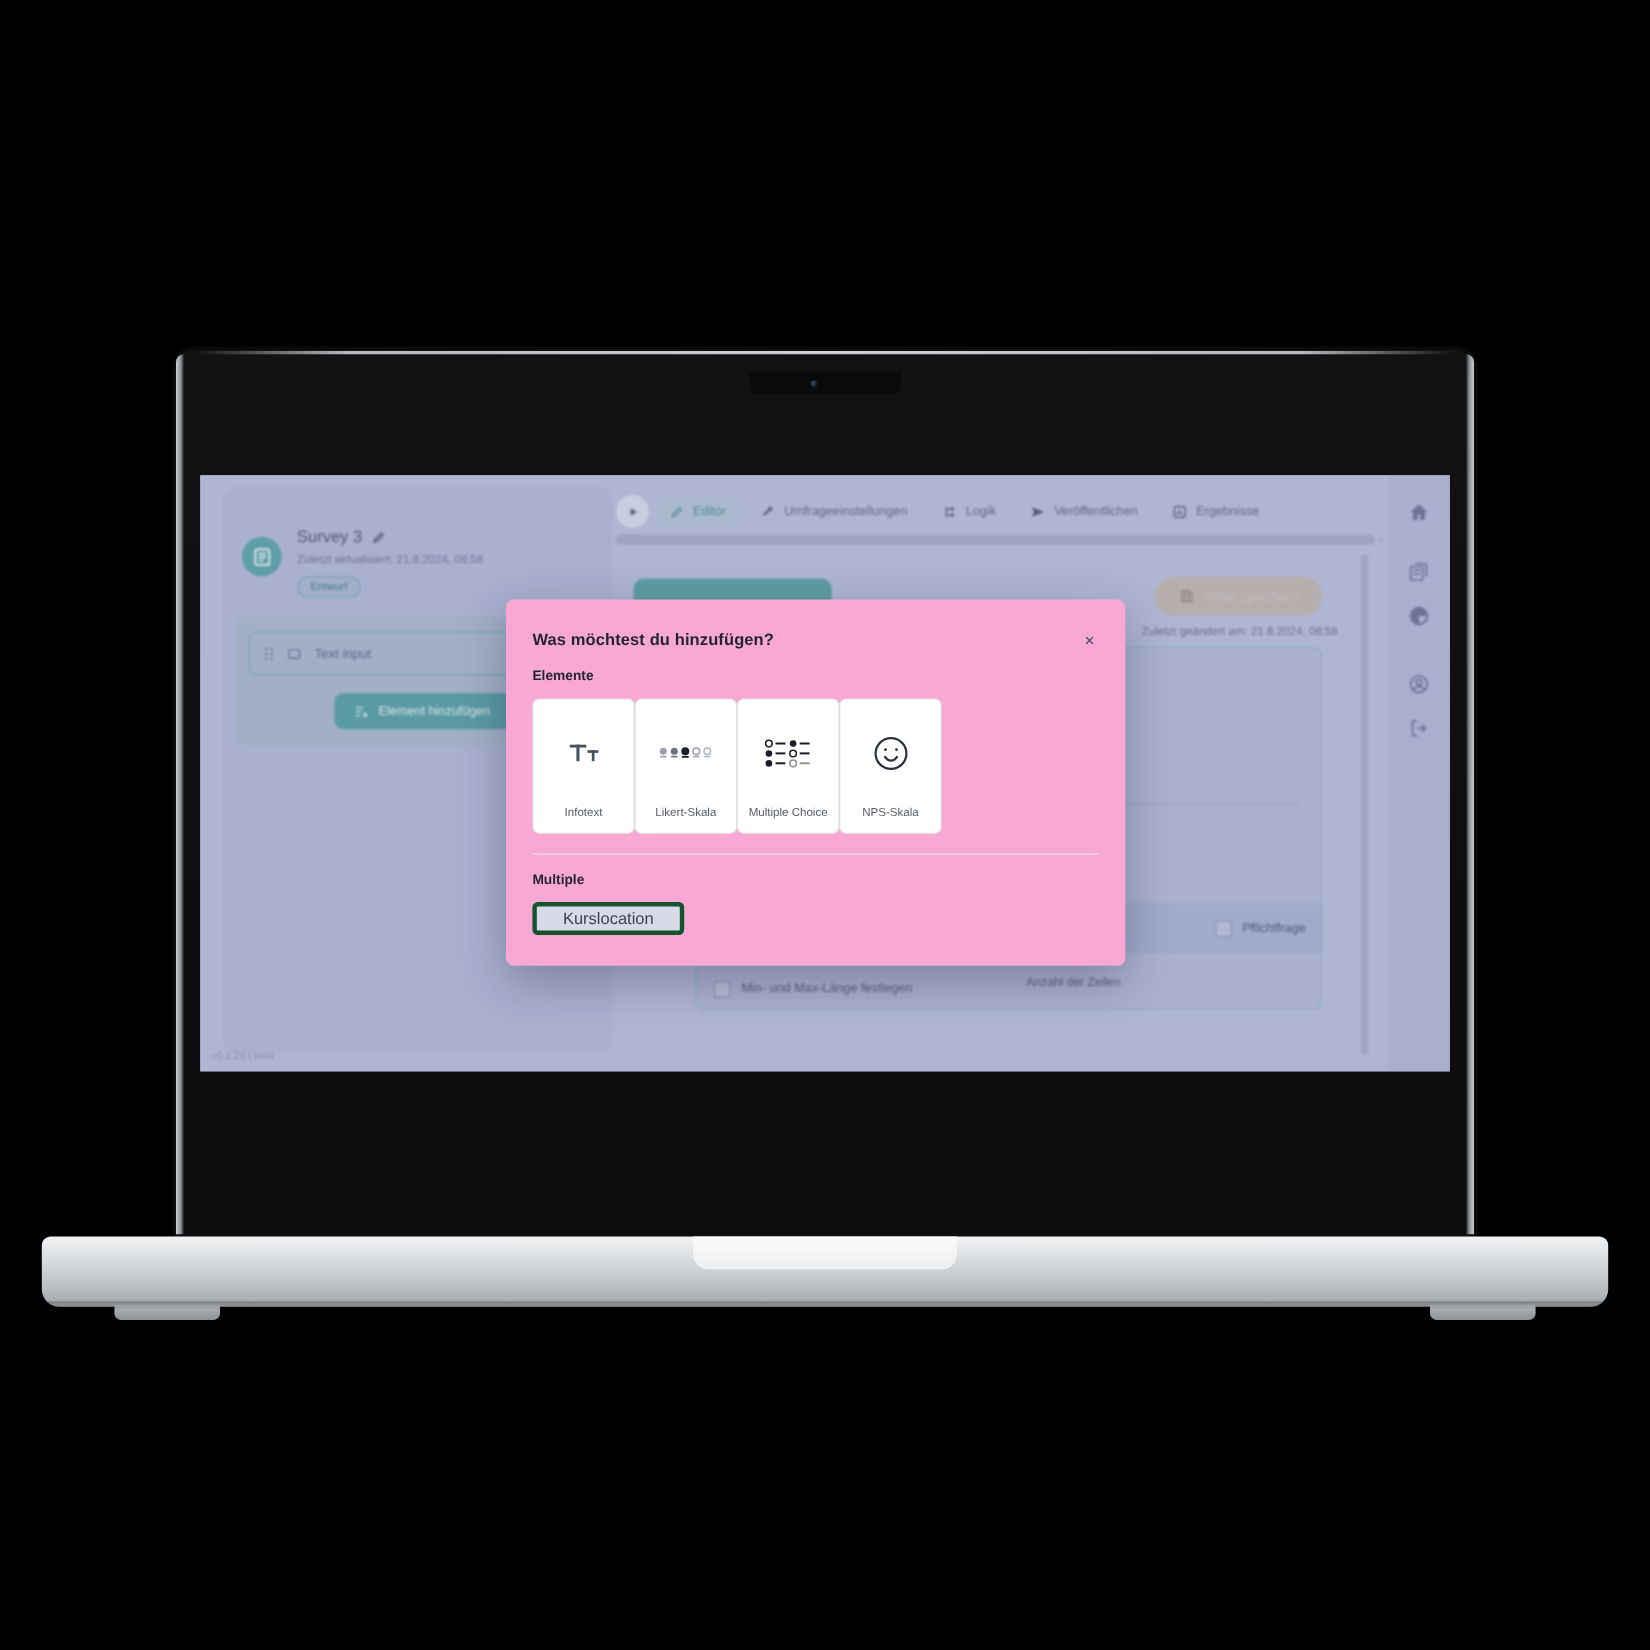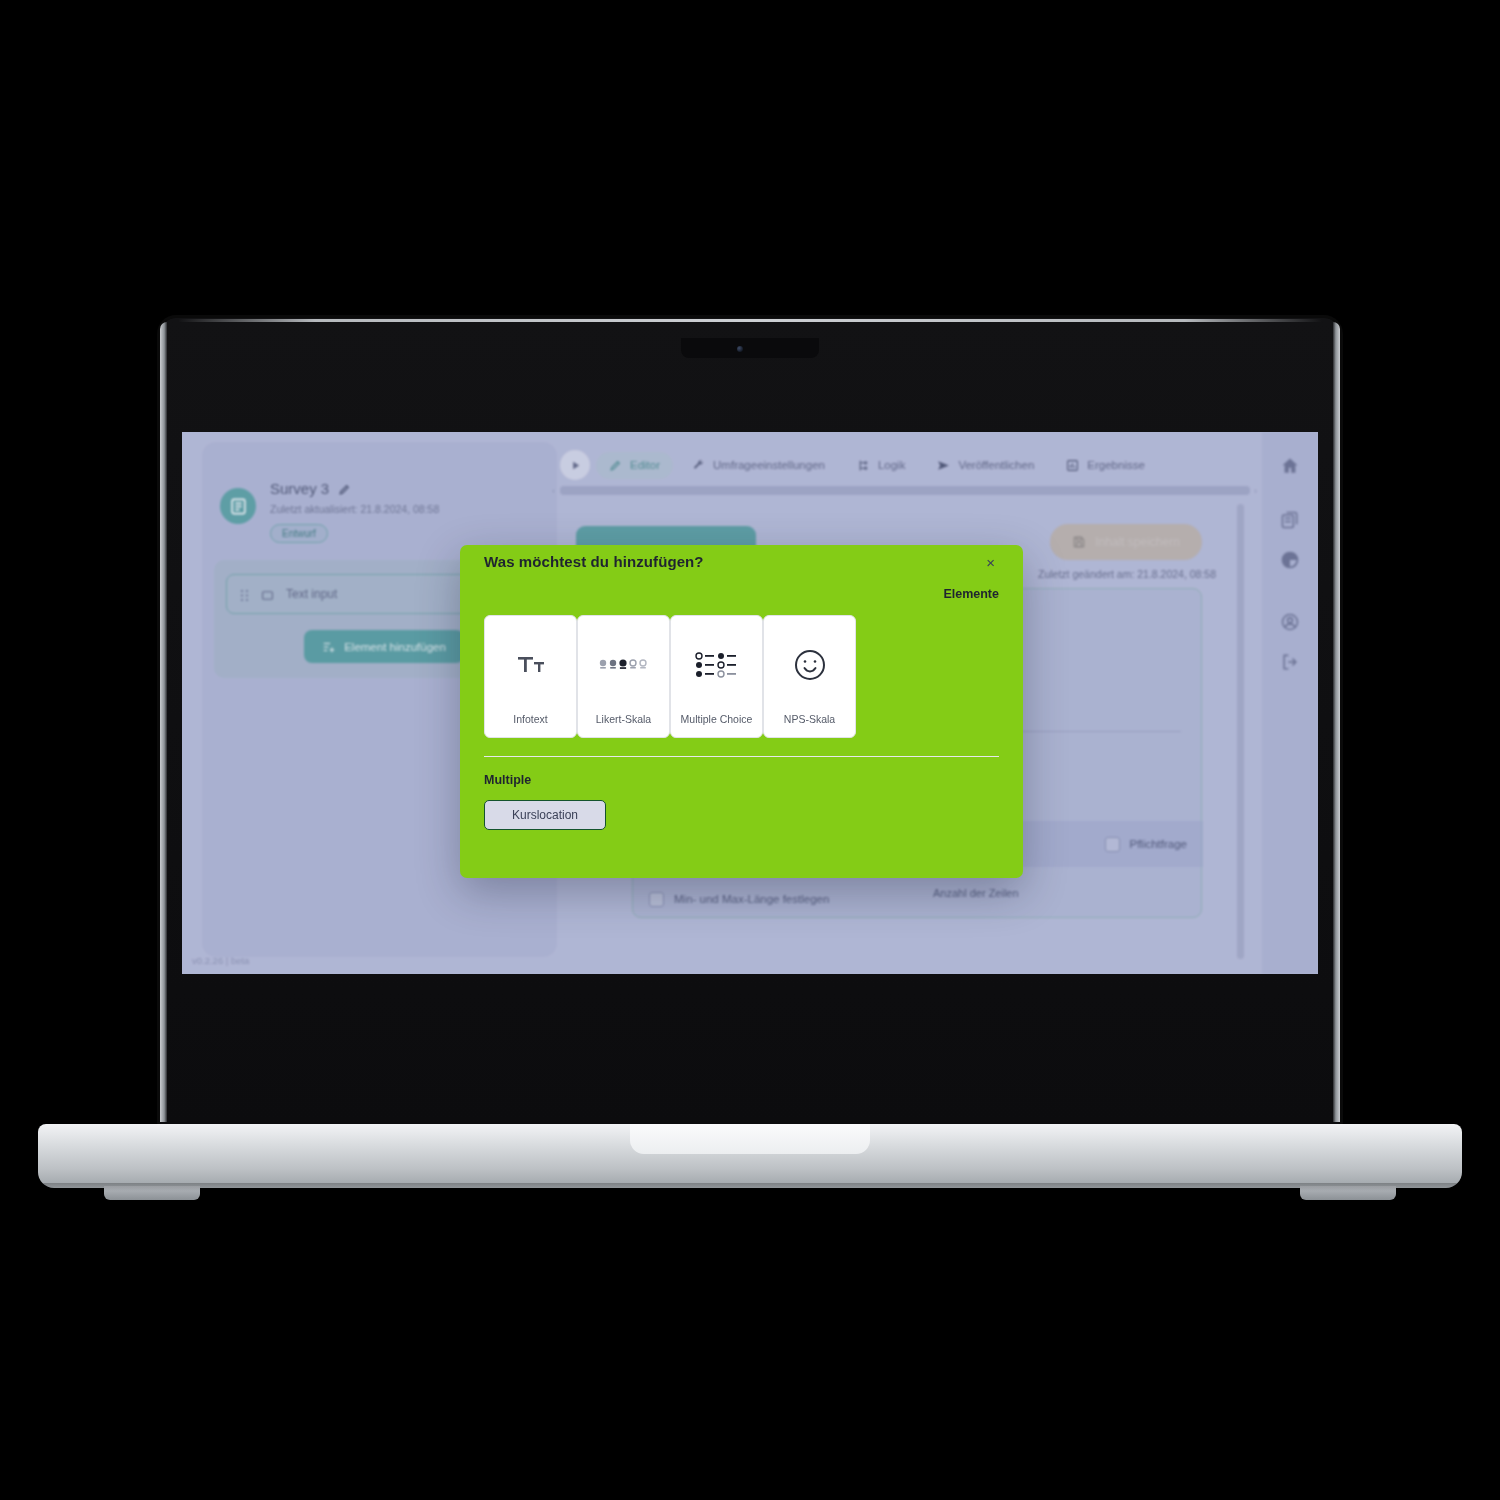--- a/index.html
+++ b/index.html
@@ -227,54 +227,54 @@
   .version { position: absolute; left: 10px; top: 523px; font-size: 9.5px; color: #8e95b4; }
 
   
   .overlay { position: absolute; inset: 0; background: rgba(120,128,170,.14); }
 
   
   .modal {
     position: absolute;
     left: 460px; top: 545px;
     width: 563px; height: 333px;
-    background: #84cc16;
+    background: #f9a8d4;
     border-radius: 7px;
     box-shadow: 0 14px 44px rgba(20,24,45,.30);
-    padding: 8px 24px 0 24px;
+    padding: 28px 24px 0 24px;
   }
   .modal-header { display: flex; align-items: flex-start; justify-content: space-between; }
   .modal-title { font-size: 15px; font-weight: bold; color: #1f2430; letter-spacing: .1px; }
   .close-x {
     font-size: 15px; color: #39405a; line-height: 1;
     background: none; border: none; cursor: pointer; padding: 2px 4px;
   }
-  .section-label { font-size: 12.5px; font-weight: bold; color: #1f2430; margin-top: 15px; text-align: right; }
+  .section-label { font-size: 12.5px; font-weight: bold; color: #1f2430; margin-top: 15px; }
 
   .cards { display: flex; gap: 0; margin-top: 14px; }
   .card {
     width: 93px; height: 123px;
     border: 1px solid #e1e3e8; border-radius: 6px;
     background: #fff;
     display: flex; flex-direction: column; align-items: center; justify-content: space-between;
     padding: 0 4px 12px 4px;
     cursor: pointer;
   }
   .card-icon { flex: 1; display: flex; align-items: center; justify-content: center; }
   .card-label { font-size: 10.5px; color: #555b69; text-align: center; white-space: nowrap; }
 
   .hr { height: 1px; background: #e6e8ec; margin-top: 18px; }
   .prefabs-label { font-size: 12.5px; font-weight: bold; color: #1f2430; margin-top: 16px; }
   .prefab-btn {
     margin-top: 13px;
-    width: 122px; height: 30px;
+    width: 138px; height: 30px;
     background: #d8dae8;
-    border: 1px solid #14532d;
+    border: 4px solid #14532d;
     border-radius: 5px;
-    font-size: 12px; color: #3b4158;
+    font-size: 15px; color: #3b4158;
     font-family: "Liberation Sans", sans-serif;
     cursor: pointer;
   }
 </style>
 </head>
 <body>
 
 <div id="laptop">
 
   <div class="lid"></div>

